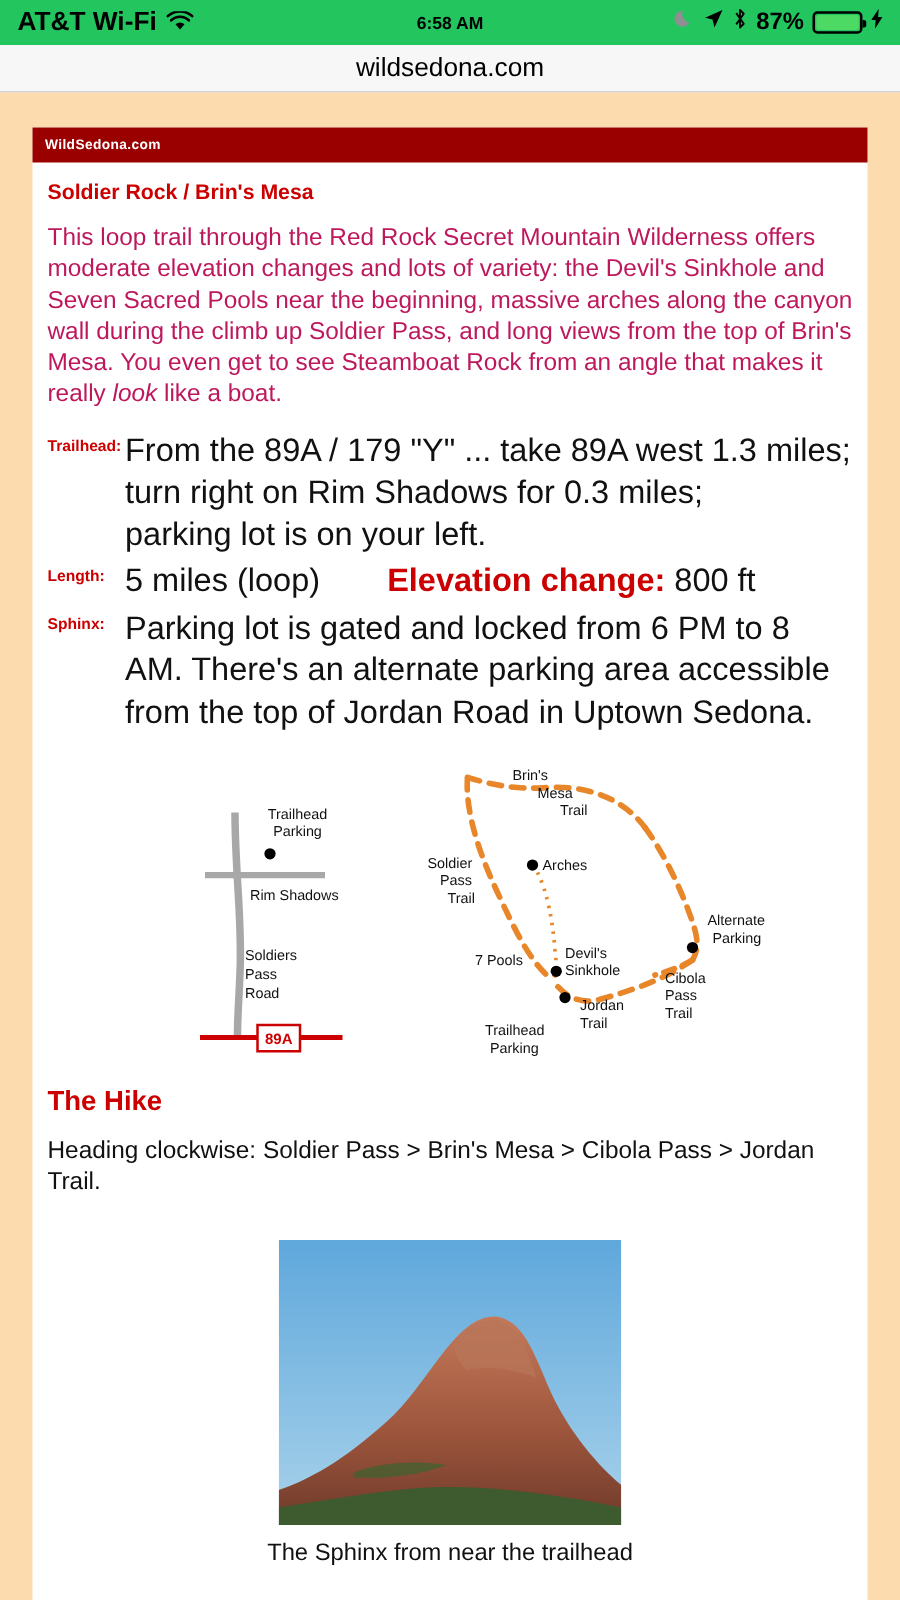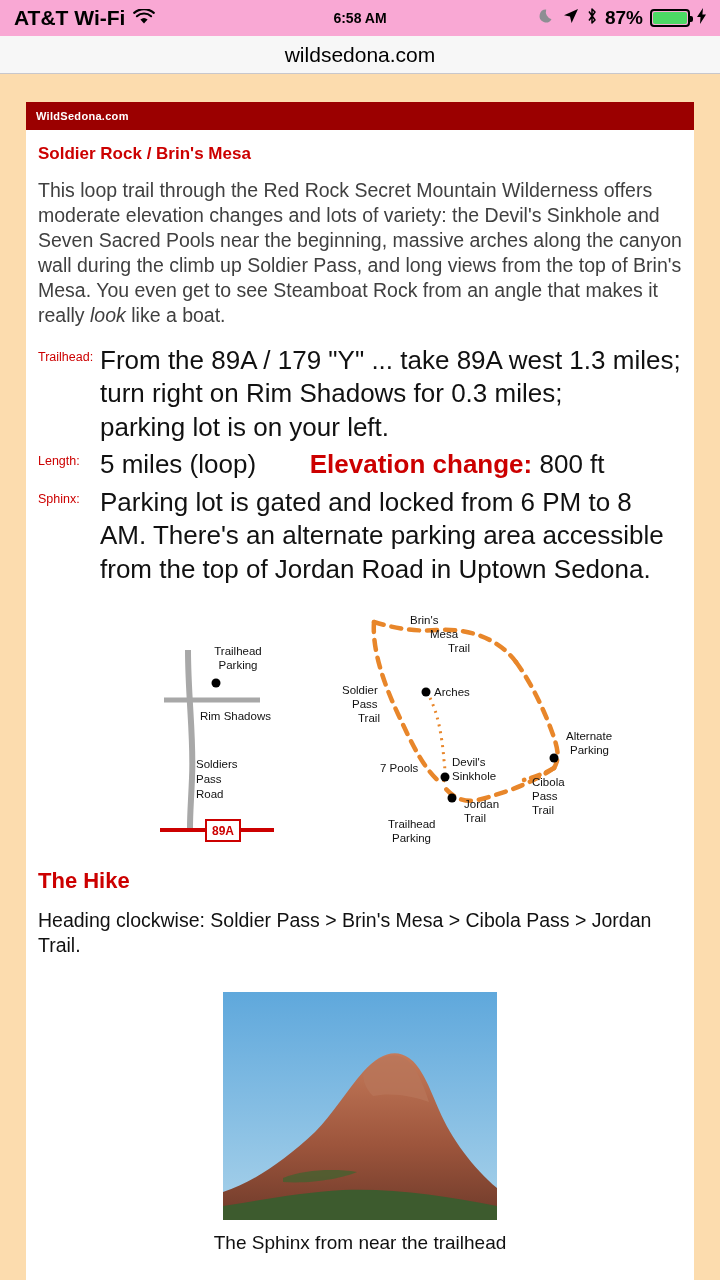--- a/index.html
+++ b/index.html
@@ -7,21 +7,21 @@
     width: 720px;
     height: 1280px;
     background: #fdf0db;
     font-family: "Liberation Sans", sans-serif;
     overflow: hidden;
   }
 
   
   .status-bar {
     height: 36px;
-    background: #f9a8d4;
+    background: #22c55e;
     display: flex;
     align-items: center;
     padding: 0 14px;
     font-size: 21px;
     font-weight: bold;
     color: #000;
     position: relative;
   }
   .status-left { display: flex; align-items: center; gap: 8px; }
   .status-center {
@@ -109,32 +109,32 @@
   h1.trail-title {
     color: #cc0000;
     font-size: 17px;
     font-weight: bold;
     margin: 14px 0 0 0;
   }
 
   p.intro {
     font-size: 19.5px;
     line-height: 1.28;
-    color: #404040;
+    color: #be185d;
     margin-top: 14px;
   }
   p.intro em { font-style: italic; }
 
   
   .info-table { margin-top: 16px; }
   .info-row { display: flex; align-items: flex-start; }
   .info-label {
     color: #cc0000;
     font-size: 12.5px;
-    font-weight: normal;
+    font-weight: bold;
     width: 62px;
     flex: 0 0 62px;
     padding-top: 6px;
     text-align: left;
   }
   .info-value {
     font-size: 26px;
     line-height: 1.29;
     color: #111;
   }

